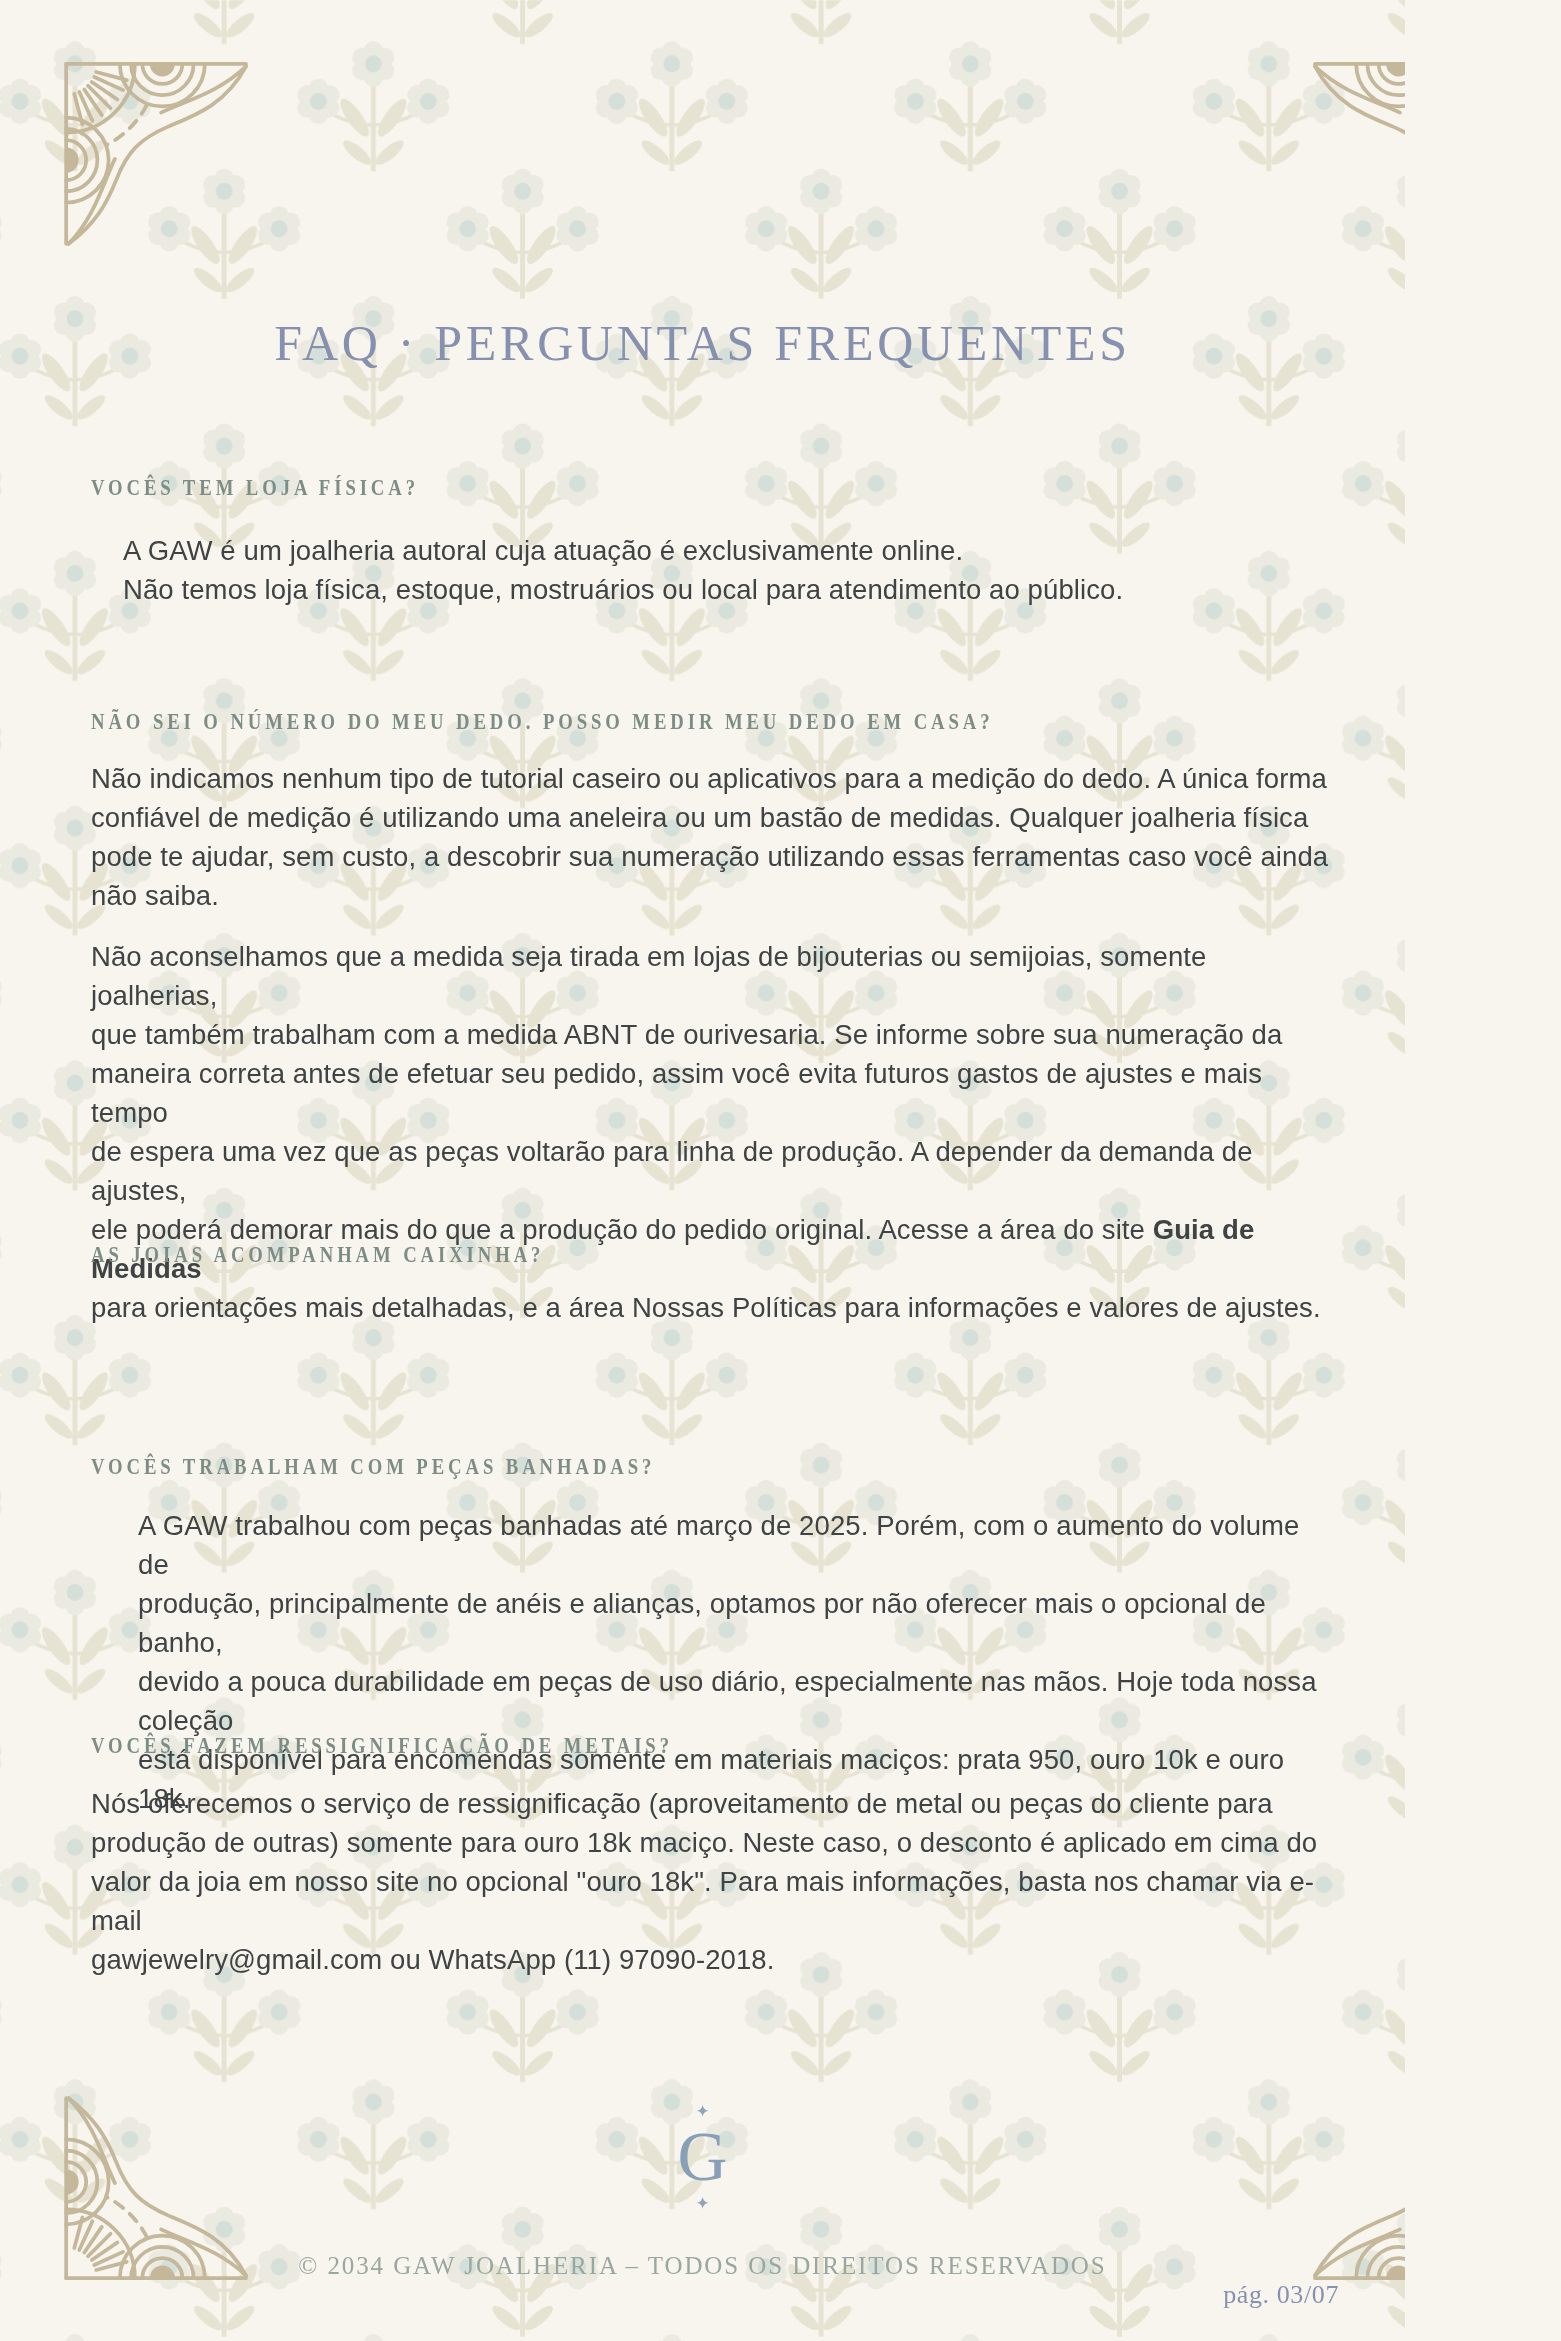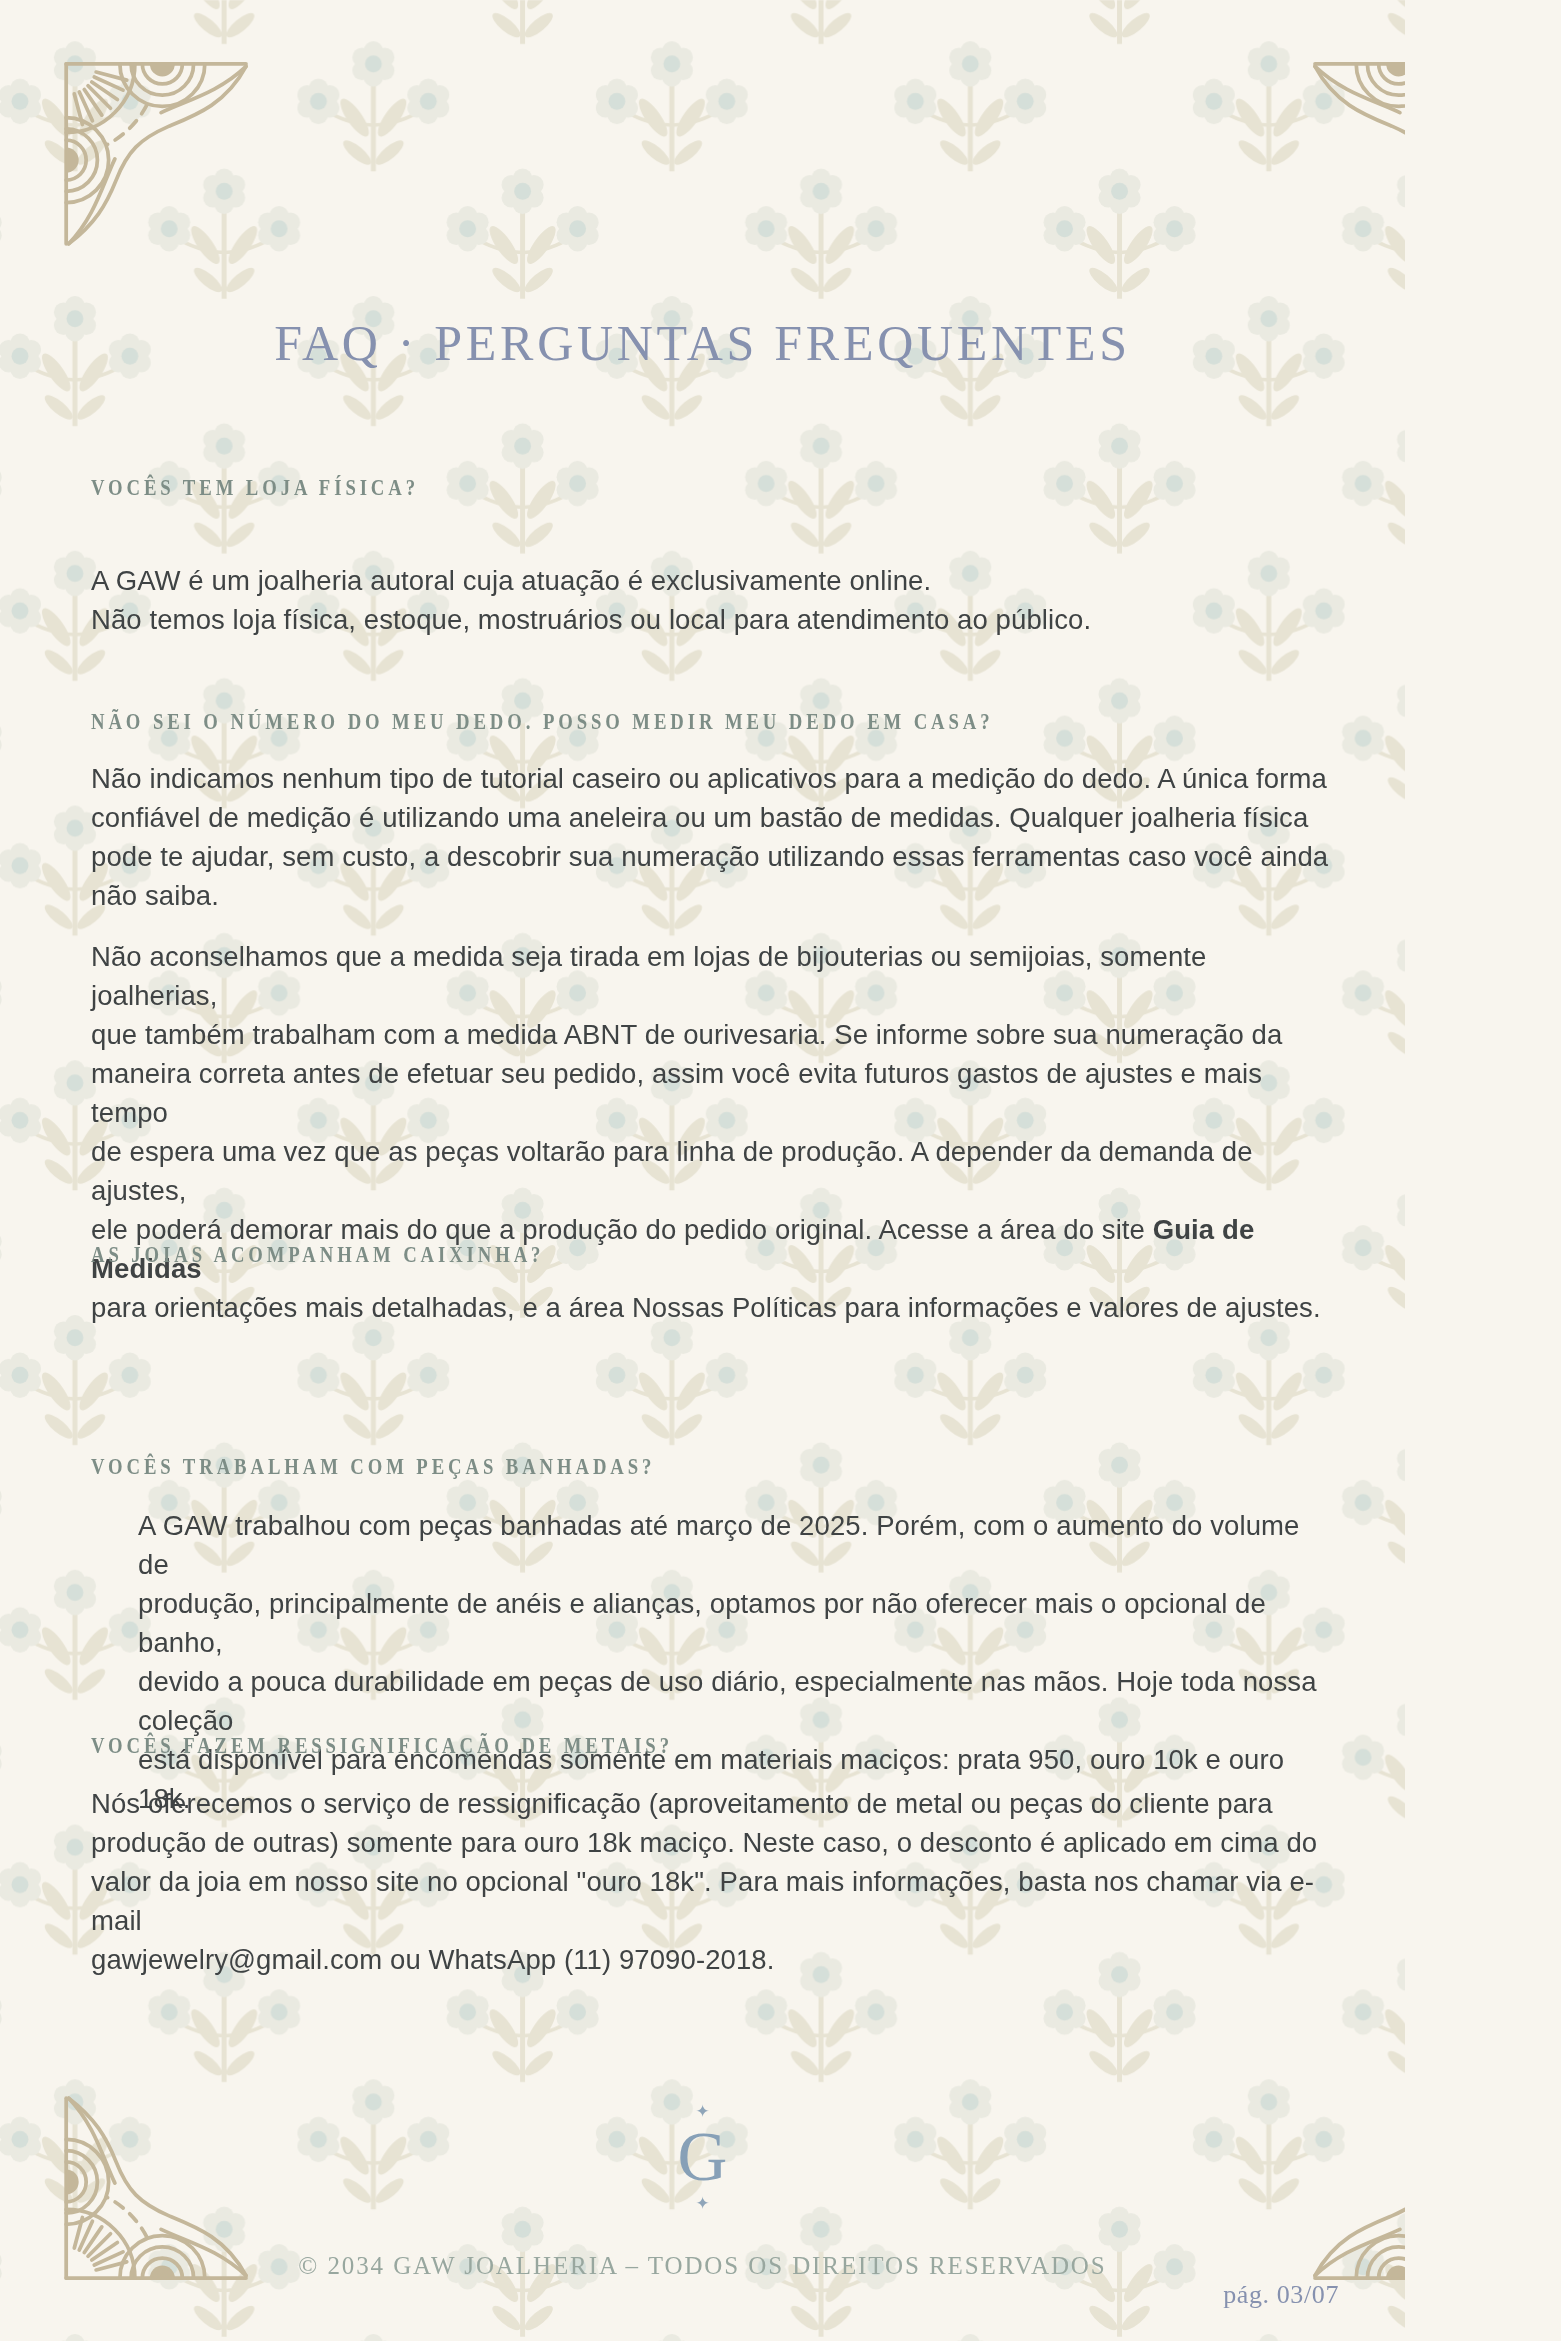--- a/index.html
+++ b/index.html
@@ -9,21 +9,21 @@
   .bg{position:absolute;left:0;top:0;width:1561px;height:2342px;display:block;}
   .title{position:absolute;top:315px;left:0;right:0;text-align:center;
          font-family:"Liberation Serif",serif;font-weight:400;font-size:50px;line-height:1.15;
          letter-spacing:3.7px;color:#8691af;}
   .q{position:absolute;left:91px;white-space:nowrap;
      font-family:"Liberation Serif",serif;font-weight:700;font-size:24px;line-height:1.2;
      letter-spacing:5px;color:#7d8d86;transform:scaleX(0.78);transform-origin:0 50%;}
   .q1{top:473px;} .q2{top:707px;} .q3{top:1240px;} .q4{top:1452px;} .q5{top:1731px;}
   .a{position:absolute;left:91px;right:74px;white-space:pre-line;
      font-size:27.5px;line-height:39px;letter-spacing:0.1px;color:#3f4344;}
-  .a1{top:561px;} .a2{top:759px;} .a2b{top:937px;} .a3{top:1293px;} .a4{top:1506px;margin-left:47px;} .a5{top:1784px;}
+  .a1{top:531px;margin-left:32px;} .a2{top:759px;} .a2b{top:937px;} .a3{top:1293px;} .a4{top:1506px;margin-left:47px;} .a5{top:1784px;}
   .bold{font-weight:700;}
   .logo{position:absolute;top:2103px;left:0;right:0;text-align:center;line-height:1;}
   .sparkle{font-family:"DejaVu Sans",sans-serif;font-size:17px;line-height:1;color:#8fa5b9;}
   .gletter{font-family:"Liberation Serif",serif;font-size:69px;line-height:1;color:#87a0b7;
            margin:2.5px 0 3.7px 0;}
   .footer{position:absolute;top:2252px;left:0;right:0;text-align:center;
           font-family:"Liberation Serif",serif;font-size:25px;letter-spacing:1.9px;color:#98a79f;}
   .pagenum{position:absolute;top:2280px;right:66px;
            font-family:"Liberation Serif",serif;font-size:26px;letter-spacing:0.6px;color:#8691af;}
 </style>

